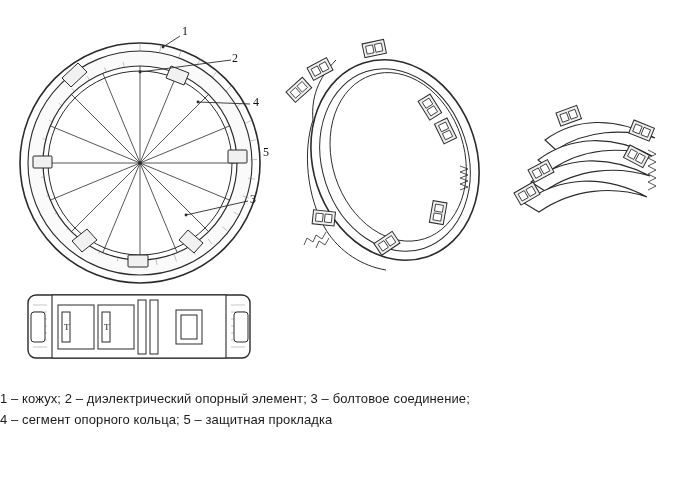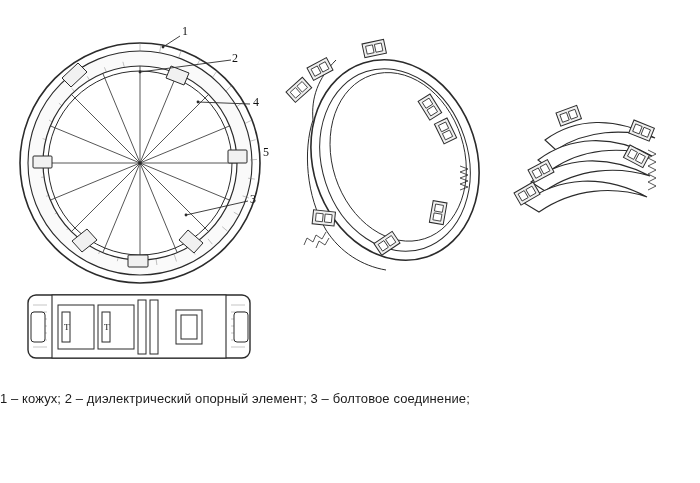--- a/index.html
+++ b/index.html
@@ -271,13 +271,14 @@
       <rect x="234" y="312" width="14" height="30" rx="3"></rect>
     </g>
 
     <text class="tlabel" x="64" y="330">T</text>
     <text class="tlabel" x="104" y="330">T</text>
   </g>
 </svg>
 
 <div class="caption">
   <span class="line">1 – кожух; 2 – диэлектрический опорный элемент; 3 – болтовое соединение;</span>
+  <span class="line">4 – сегмент опорного кольца; 5 – защитная прокладка</span>
 </div>
 
 </body></html>

